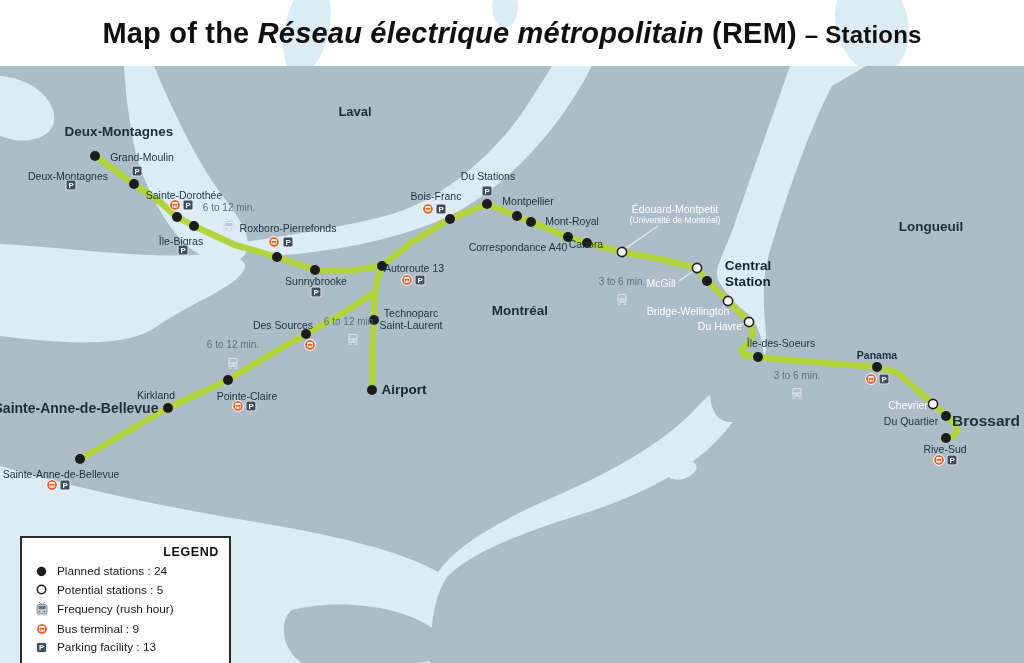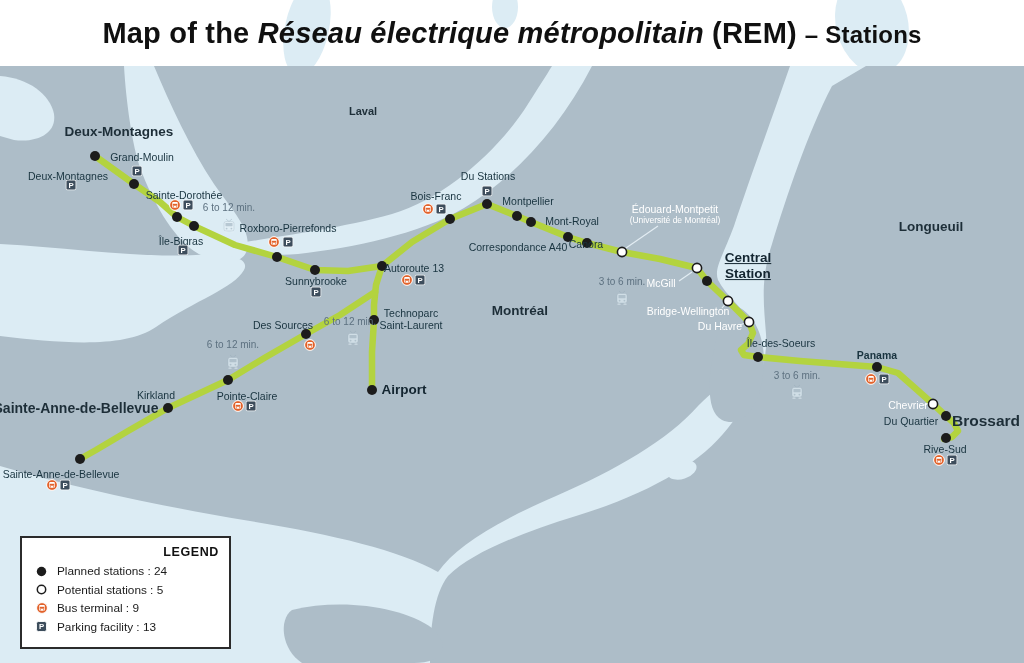--- a/index.html
+++ b/index.html
@@ -241,21 +241,21 @@
       <div class="slabel" style="left: 586px; top: 244px;">
         <div>Canora</div>
       </div>
       <div class="slabel white" style="left: 675px; top: 214px;">
         <div>Édouard-Montpetit</div>
         <div class="small2">(Université de Montréal)</div>
       </div>
       <div class="slabel white" style="left: 661px; top: 283px;">
         <div>McGill</div>
       </div>
-      <div class="slabel bold" style="font-size: 13.5px; left: 748px; top: 266px; text-decoration: underline;">
+      <div class="slabel bold" style="font-size: 13.5px; left: 748px; top: 274px;">
         <div>Central</div>
         <div>Station</div>
       </div>
       <div class="slabel white" style="left: 688px; top: 311px;">
         <div>Bridge-Wellington</div>
       </div>
       <div class="slabel white" style="left: 720px; top: 326px;">
         <div>Du Havre</div>
       </div>
       <div class="slabel" style="left: 781px; top: 343px;">
@@ -337,21 +337,21 @@
           <text x="5.6" y="8.2" text-anchor="middle" font-family="Liberation Sans, sans-serif" font-size="7.8" font-weight="bold" fill="#ffffff">P</text>
         </svg></div>
       <div class="slabel" style="left: 411px; top: 319px;">
         <div>Technoparc</div>
         <div>Saint-Laurent</div>
       </div>
       <div class="slabel bold" style="font-size: 13.5px; left: 404px; top: 390px;">
         <div>Airport</div>
       </div>
       <div class="rlabel" style="font-size: 13.5px; left: 119px; top: 131px;">Deux-Montagnes</div>
-      <div class="rlabel" style="font-size: 11px; left: 363px; top: 111px;">Laval</div>
+      <div class="rlabel" style="font-size: 13px; left: 355px; top: 111px;">Laval</div>
       <div class="rlabel" style="font-size: 13.5px; left: 520px; top: 310px;">Montréal</div>
       <div class="rlabel" style="font-size: 13.5px; left: 931px; top: 226px;">Longueuil</div>
       <div class="rlabel" style="font-size: 14px; left: 76px; top: 408px;">Sainte-Anne-de-Bellevue</div>
       <div class="rlabel" style="font-size: 15.5px; left: 986px; top: 421px;">Brossard</div>
       <div class="freq" style="left: 229px; top: 207px;">6 to 12 min.</div>
       <div class="micon" style="left: 229px; top: 226px;"><svg width="14" height="16" viewBox="0 0 14 16">
           <path d="M4,1 L7,3.5 L10,1" fill="none" stroke="rgba(150,170,183,0.55)" stroke-width="0.8"></path>
           <rect x="2" y="3.5" width="10" height="9.5" rx="2" fill="rgba(228,239,246,0.65)" stroke="rgba(160,178,190,0.45)" stroke-width="0.7"></rect>
           <rect x="3.5" y="5" width="7" height="3.2" rx="0.6" fill="rgba(150,170,183,0.55)"></rect>
           <circle cx="4.6" cy="10.6" r="0.9" fill="rgba(150,170,183,0.55)"></circle>
@@ -414,20 +414,34 @@
     <div class="lrow">
       <span class="lic">
           <svg width="11" height="11" viewBox="0 0 11 11">
             <circle cx="5.5" cy="5.5" r="4.2" fill="#ffffff" stroke="#1c1c1c" stroke-width="1.5"></circle>
           </svg>
         </span>
       <span>Potential stations : 5</span>
     </div>
     <div class="lrow">
       <span class="lic">
+          <svg width="14" height="16" viewBox="0 0 14 16">
+            <path d="M4,1 L7,3.5 L10,1" fill="none" stroke="#5f7280" stroke-width="0.8"></path>
+            <rect x="2" y="3.5" width="10" height="9.5" rx="2" fill="#c3cfd8" stroke="#5f7280" stroke-width="0.7"></rect>
+            <rect x="3.5" y="5" width="7" height="3.2" rx="0.6" fill="#5f7280"></rect>
+            <circle cx="4.6" cy="10.6" r="0.9" fill="#5f7280"></circle>
+            <circle cx="9.4" cy="10.6" r="0.9" fill="#5f7280"></circle>
+            <rect x="2.4" y="13.6" width="3.2" height="1.2" rx="0.6" fill="#c3cfd8"></rect>
+            <rect x="8.4" y="13.6" width="3.2" height="1.2" rx="0.6" fill="#c3cfd8"></rect>
+          </svg>
+        </span>
+      <span>Frequency (rush hour)</span>
+    </div>
+    <div class="lrow">
+      <span class="lic">
           <svg width="12" height="12" viewBox="0 0 12 12">
             <circle cx="6" cy="6" r="5.4" fill="#e2622b" stroke="#ffffff" stroke-width="1"></circle>
             <rect x="3.2" y="2.9" width="5.6" height="5.9" rx="1" fill="#ffffff"></rect>
             <rect x="3.8" y="4.8" width="4.4" height="1.9" fill="#e2622b"></rect>
             <circle cx="4.5" cy="7.8" r="0.6" fill="#e2622b"></circle>
             <circle cx="7.5" cy="7.8" r="0.6" fill="#e2622b"></circle>
           </svg>
         </span>
       <span>Bus terminal : 9</span>
     </div>

